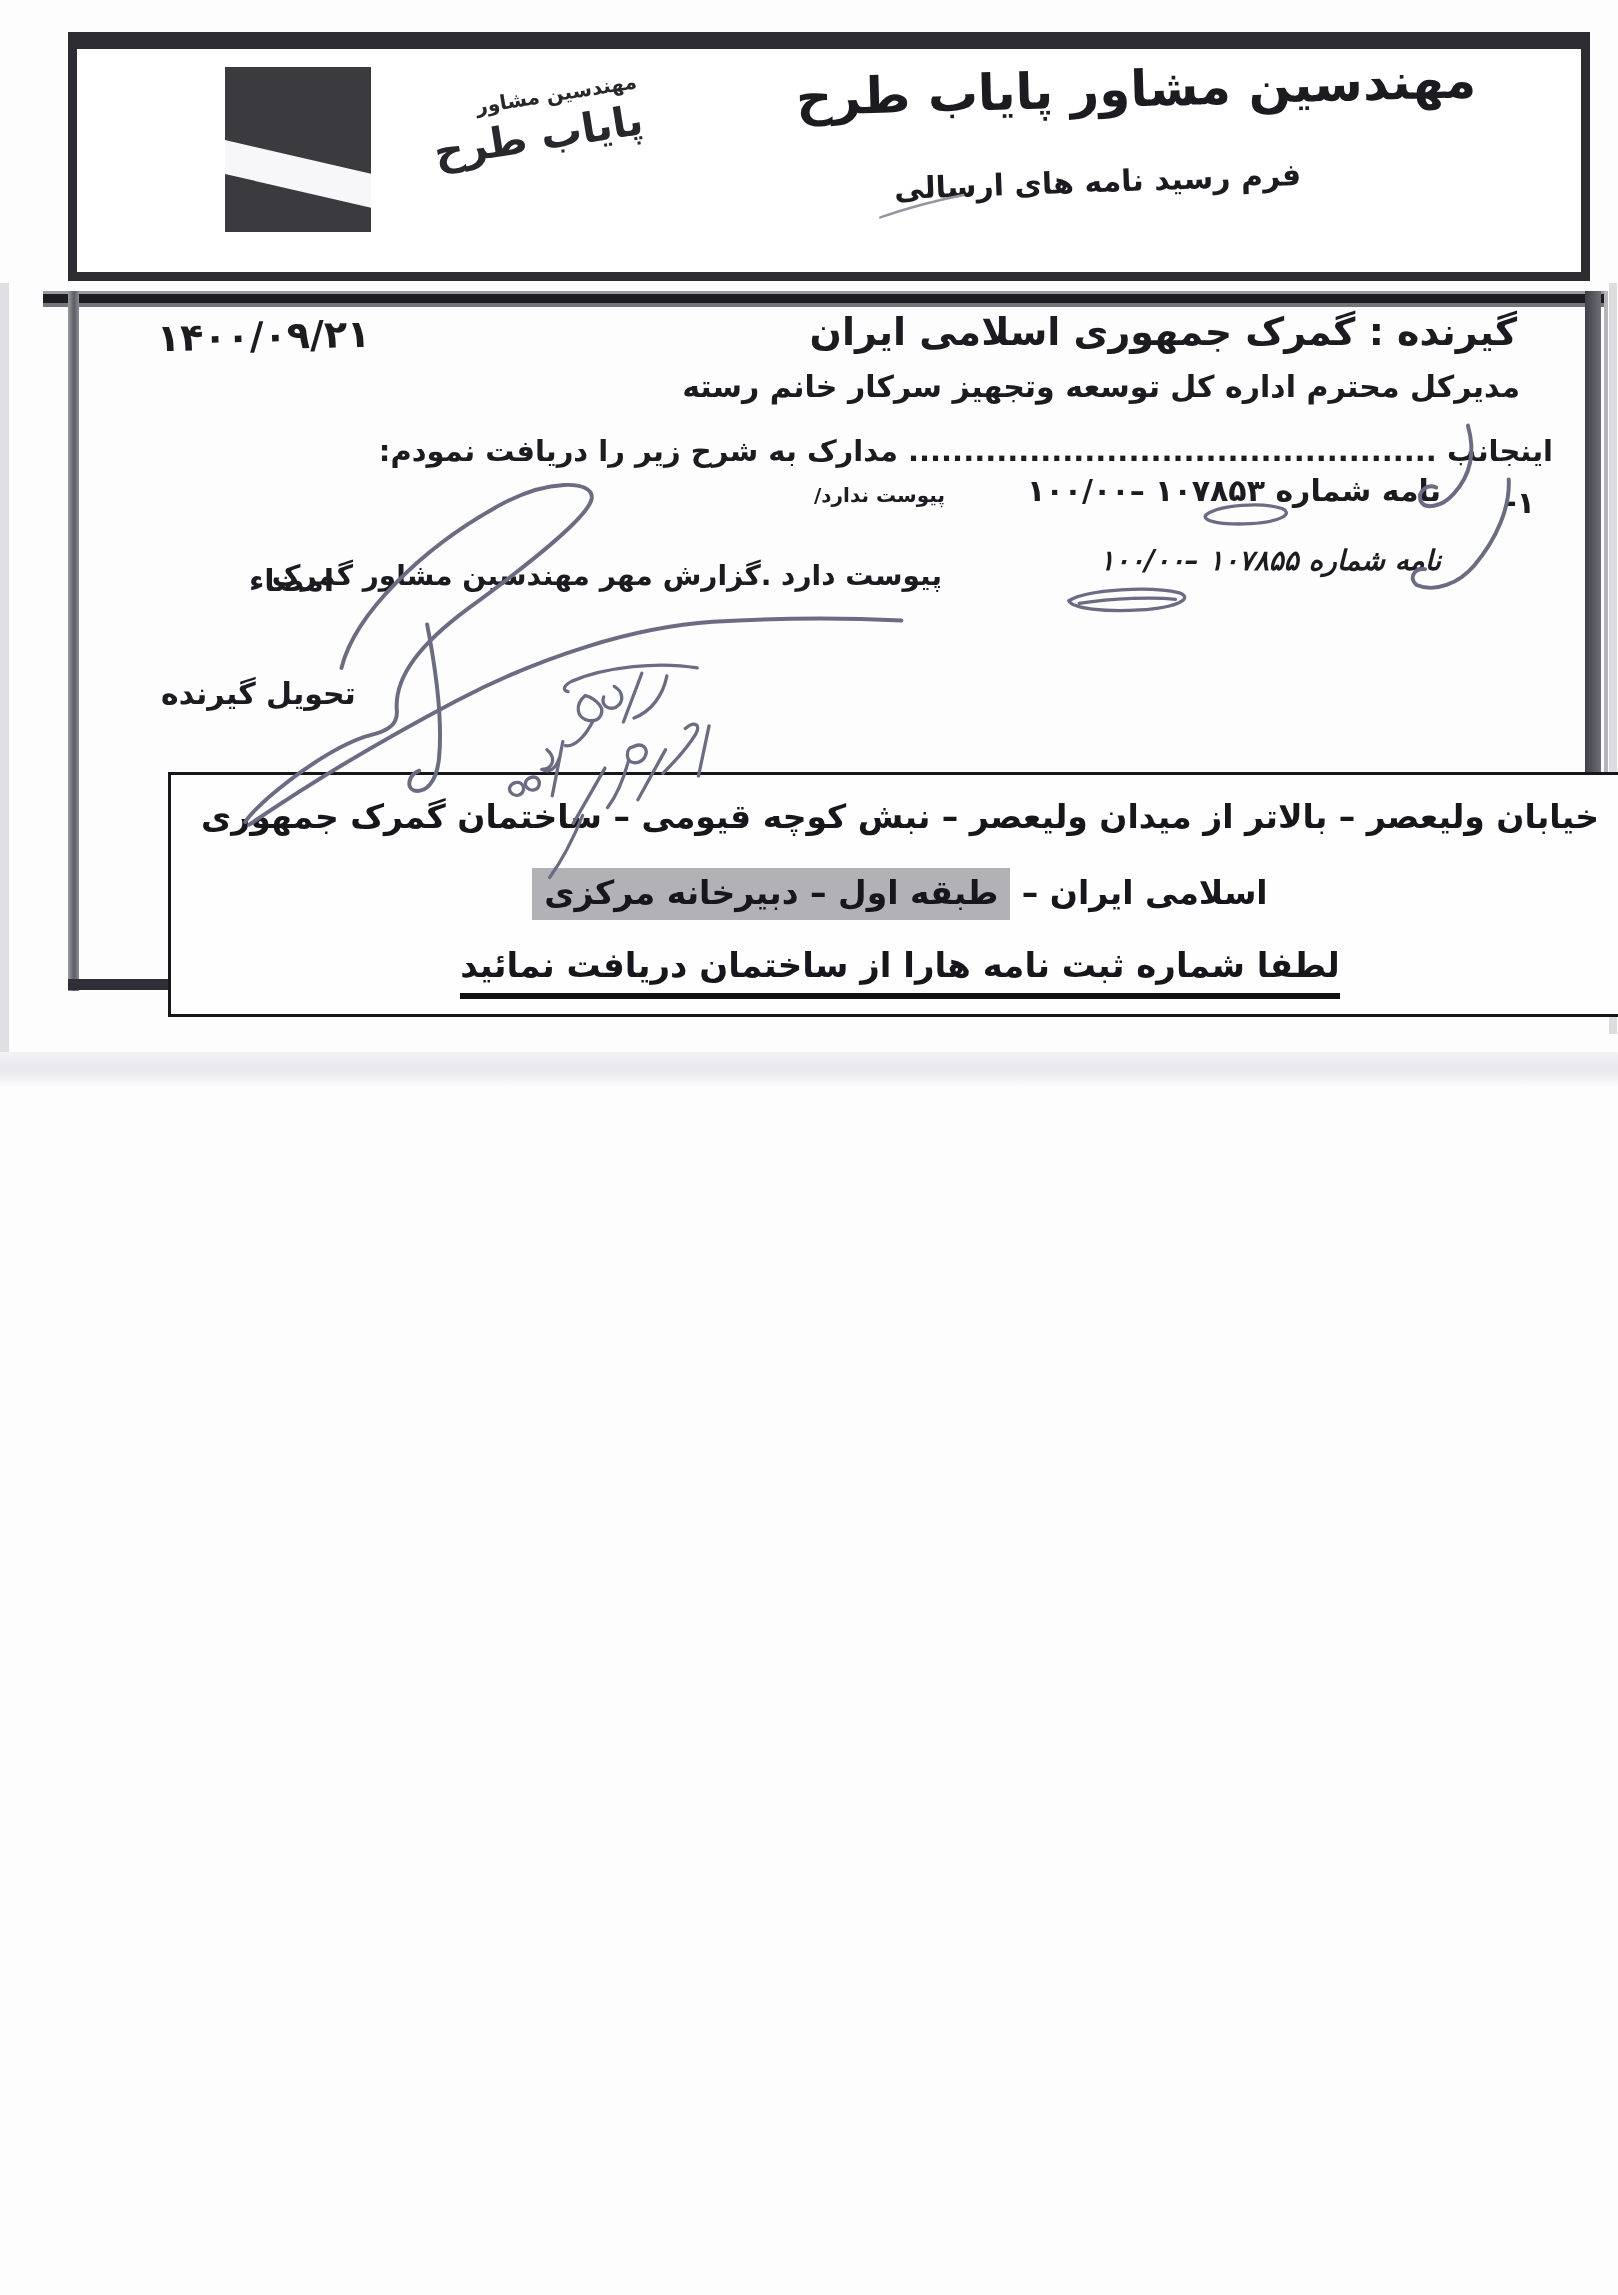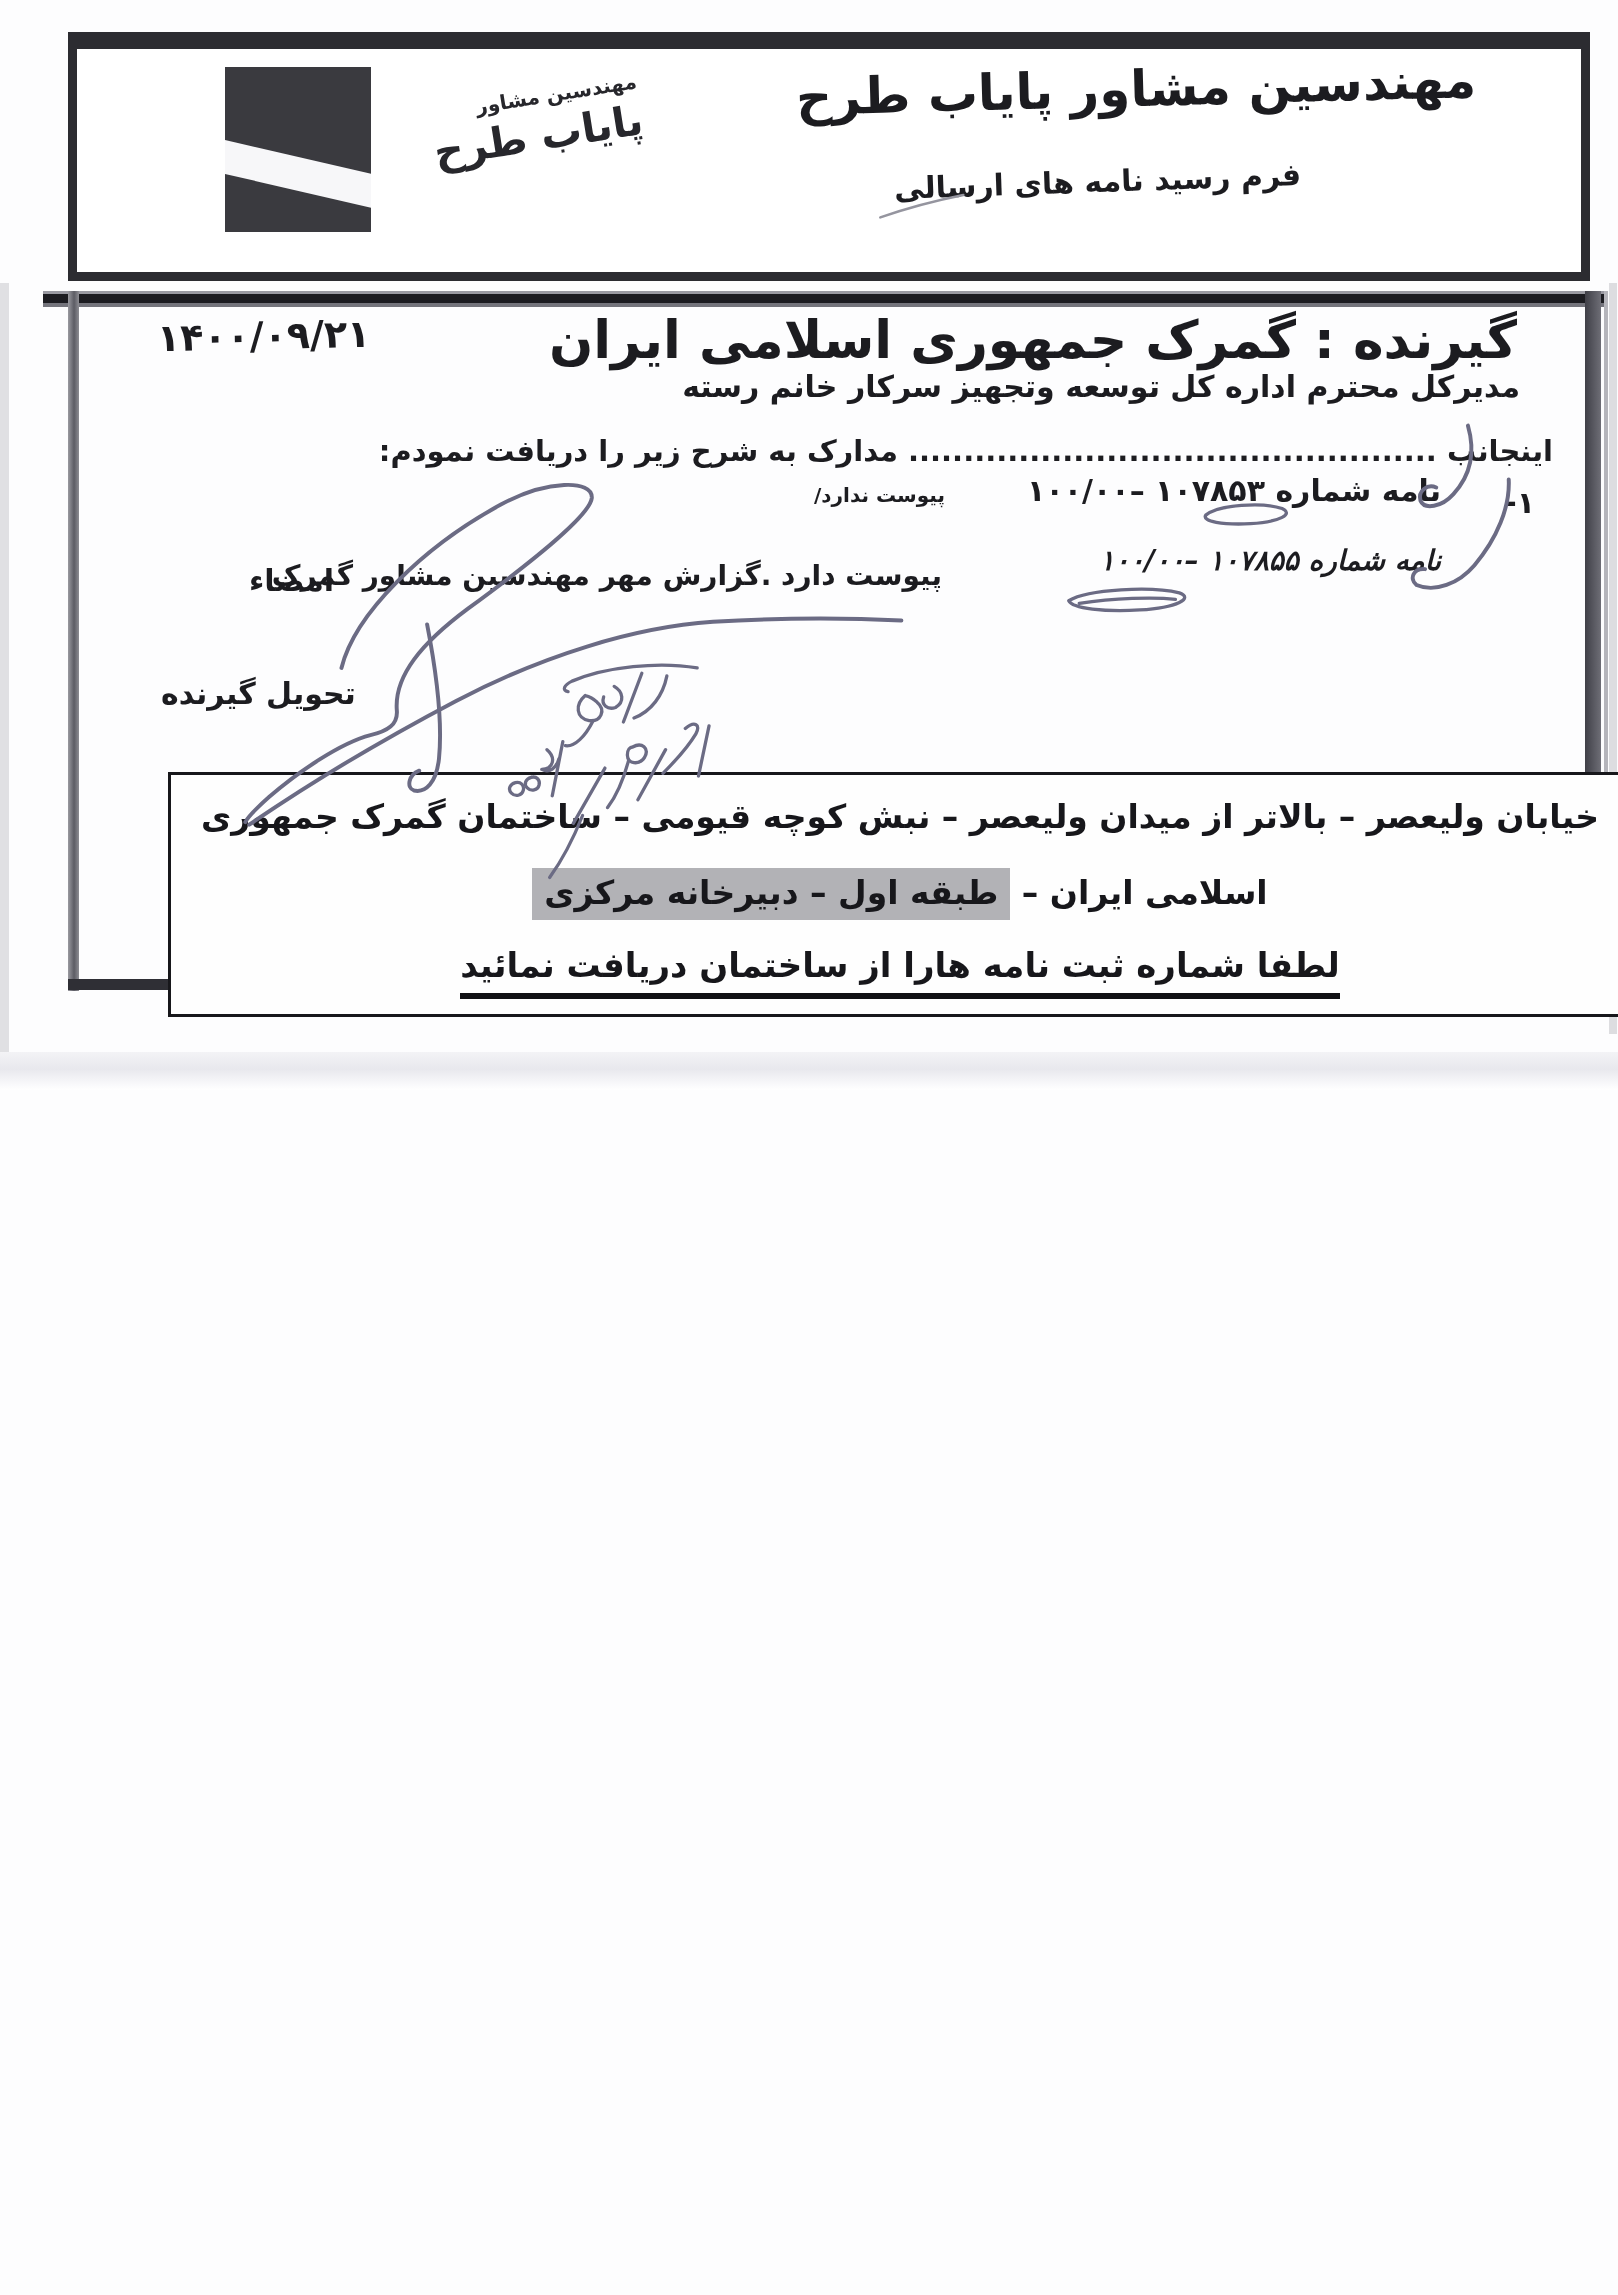--- a/index.html
+++ b/index.html
@@ -43,21 +43,21 @@
     background:linear-gradient(180deg,#9a9aa2 0%,#9a9aa2 20%,#1c1c21 20%,#1c1c21 72%,#74747c 72%,#74747c 100%);
   }
   .b-left  { position:absolute; left:68px;  top:291px; width:11.2px; height:700px;
              background:linear-gradient(90deg,#9a9aa0,#5c5c64 55%,#8d8d93); }
   .b-right { position:absolute; left:1585px; top:291px; width:16px; height:488px;
              background:linear-gradient(90deg,#3f3f47,#6e6e76); }
   .b-right-outer { position:absolute; left:1604px; top:291px; width:4px; height:488px; background:#b5b5bb; }
   .b-bottom { position:absolute; left:68px; top:979px; width:1535px; height:10.5px; background:#2f2f35; }
 
   
-  .recipient   { right:102px;  top:311px;  font-size:52px; }
+  .recipient   { right:102px;  top:311px;  font-size:38px; }
   .date-top    { left:157px;   top:315px;  font-size:38px; transform:rotate(-1.2deg); }
   .addressee   { right:99px;  top:370px;  font-size:30px; }
   .declaration { right:66px;  top:435px;  font-size:29px; }
   .item-marker { right:84px;  top:486px;  font-size:30px; }
   .item1-line  { right:178px;  top:474px;  font-size:30px; }
   .item1-att   { right:674px; top:484px;  font-size:20px; }
   .item2-line  { right:178px;  top:545px;  font-size:28px;font-style:italic; }
   .item2-att   { right:677px; top:560px;  font-size:28px; }
   .sig-label   { left:249px;   top:564px;  font-size:30px;text-align:right; }
   .recv-label  { left:161px;   top:677px; font-size:30px; }

